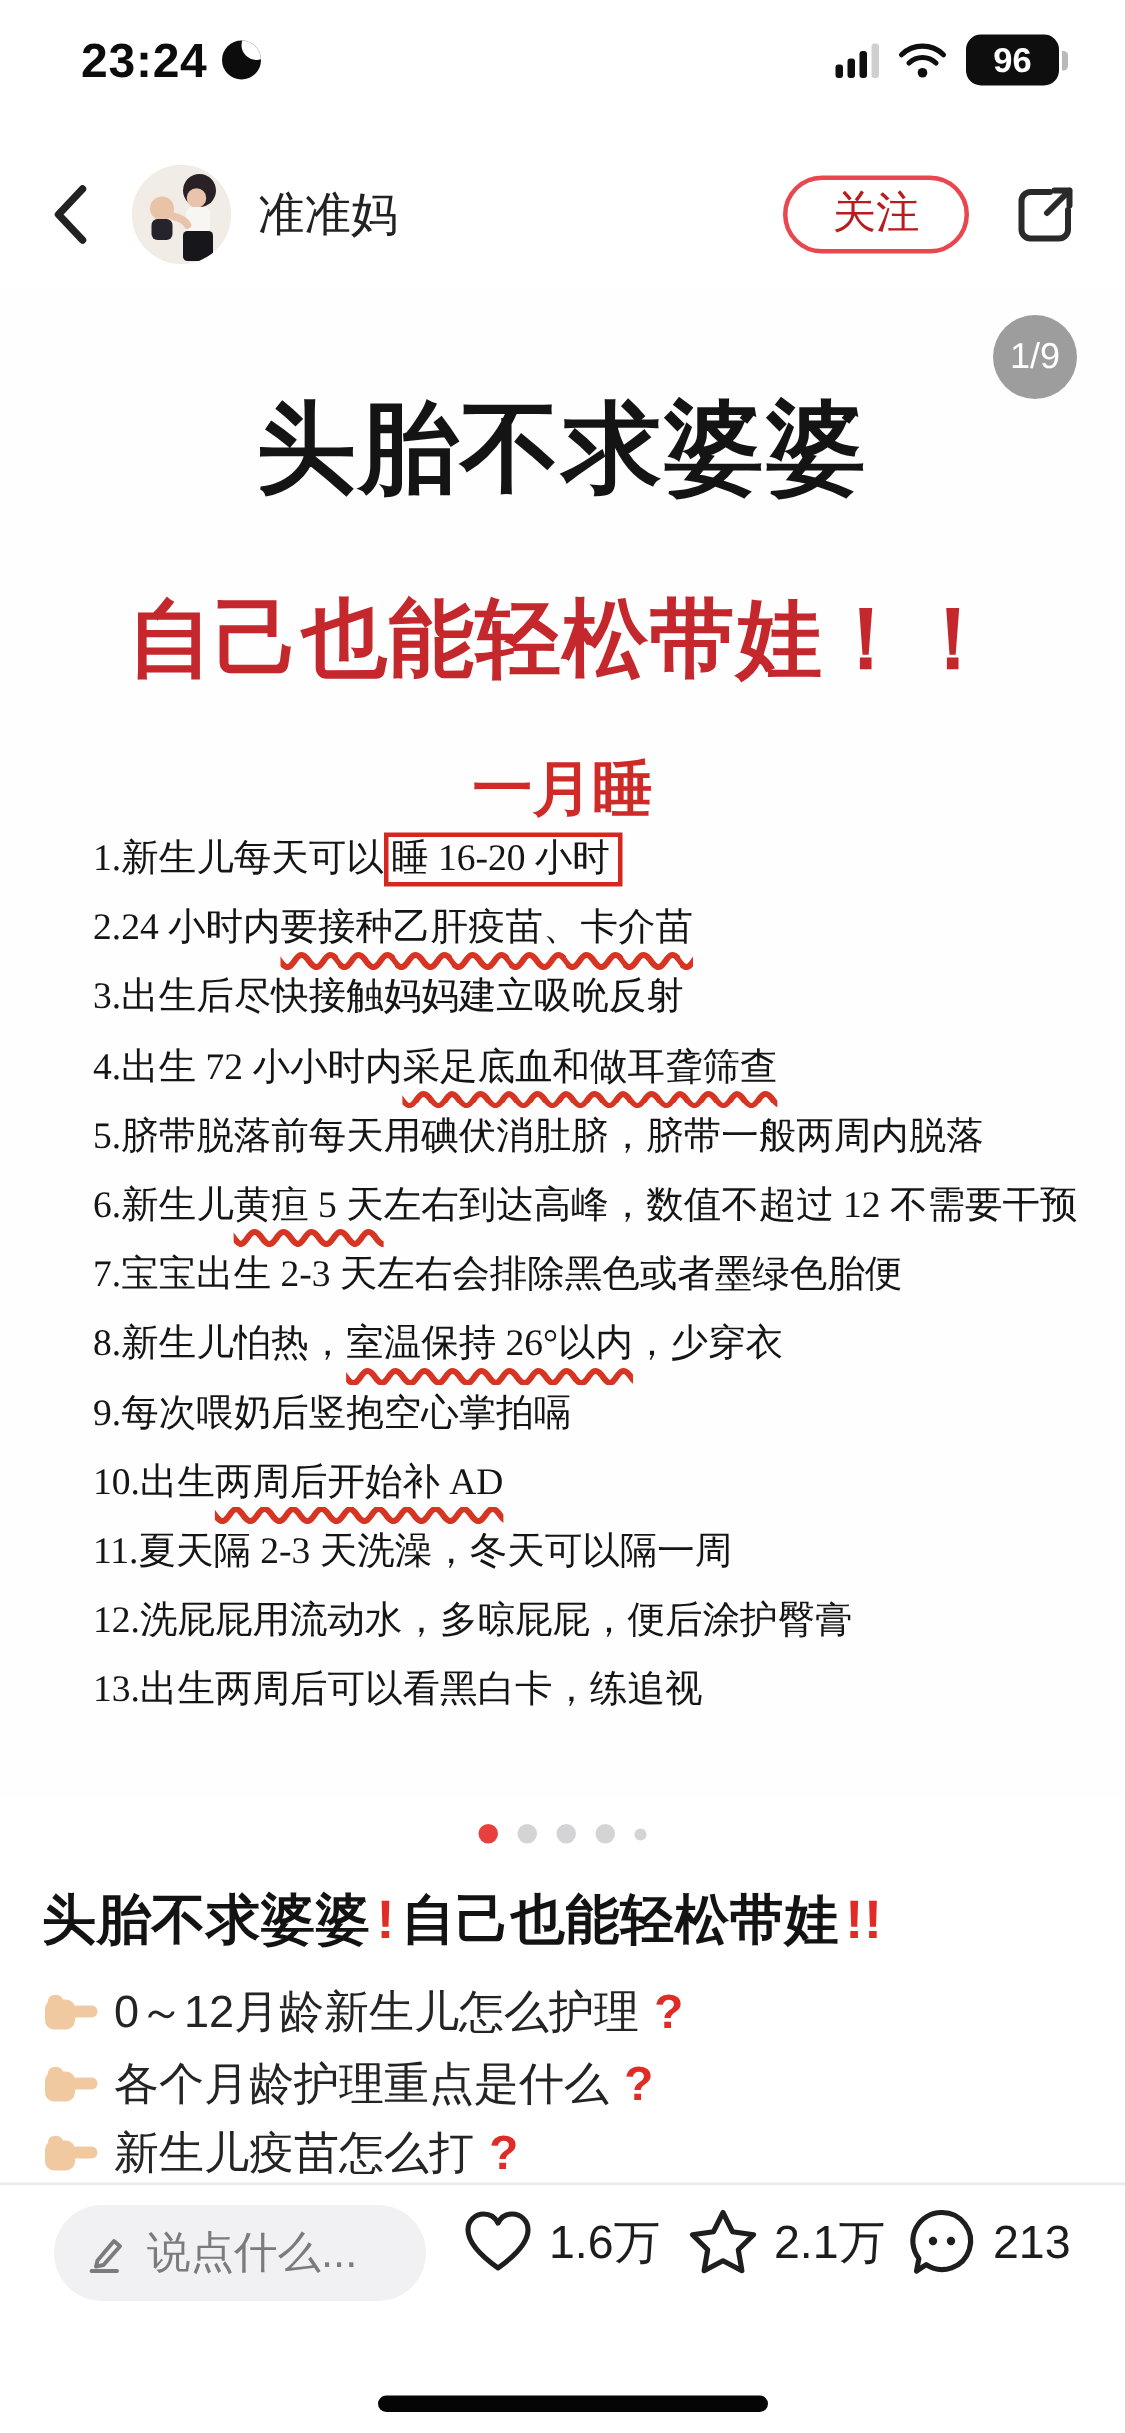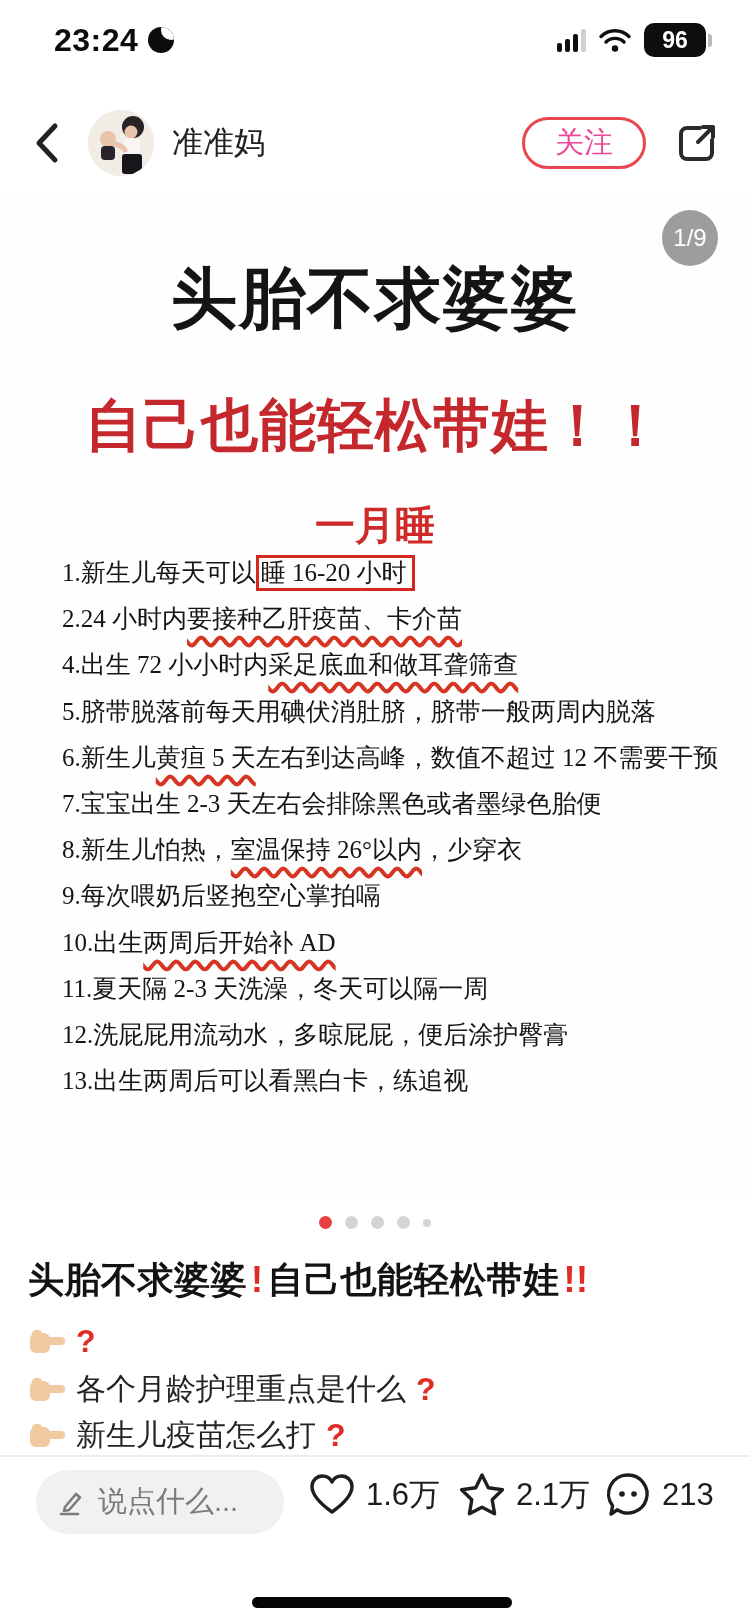--- a/index.html
+++ b/index.html
@@ -35,21 +35,21 @@
   
   .header{
     position:absolute; top:100px; left:0; right:0; height:86px;
     display:flex; align-items:center; padding:0 30px 0 34px;
   }
   .back{ width:30px; height:46px; display:flex; align-items:center; margin-right:24px; cursor:pointer; }
   .avatar{ width:66px; height:66px; border-radius:50%; overflow:hidden; background:#f1ebe5; flex:0 0 auto; }
   .uname{ font-size:31px; color:#222; margin-left:18px; font-weight:400;font-family:Liberation Mono, monospace; }
   .spacer{ flex:1; }
   .follow-btn{
-    border:3px solid #e8474f; color:#ec4899; background:#fff;
+    border:3px solid #e8474f; color:#b91c1c; background:#fff;
     font-size:29px; border-radius:28px; padding:7px 30px; line-height:1.1; cursor:pointer;
   }
   .share-btn{ margin-left:28px; cursor:pointer; display:flex; }
 
   
   .photo{ position:absolute; top:192px; left:0; width:750px; height:1006px; background:#fefefe; }
   .page-badge{
     position:absolute; top:18px; right:32px; width:56px; height:56px; border-radius:50%;
     background:rgba(140,140,140,.85); color:#fff; font-size:24px;
     display:flex; align-items:center; justify-content:center;
@@ -155,20 +155,21 @@
 
 <div class="photo">
   <span class="page-badge">1/9</span>
   <div class="headline">头胎不求婆婆</div>
   <div class="headline-red">自己也能轻松带娃！！</div>
   <div class="section-title">一月睡</div>
 
   <div class="tips">
     <div class="li"><span>1.新生儿每天可以</span><span class="boxed">睡 16-20 小时</span><span></span></div>
     <div class="li"><span>2.24 小时内</span><span class="wavy">要接种乙肝疫苗、卡介苗</span><span></span></div>
+    <div class="li"><span>3.出生后尽快接触妈妈建立吸吮反射</span></div>
     <div class="li"><span>4.出生 72 小小时内</span><span class="wavy">采足底血和做耳聋筛查</span><span></span></div>
     <div class="li"><span>5.脐带脱落前每天用碘伏消肚脐，脐带一般两周内脱落</span></div>
     <div class="li"><span>6.新生儿</span><span class="wavy">黄疸 5 天</span><span>左右到达高峰，数值不超过 12 不需要干预</span></div>
     <div class="li"><span>7.宝宝出生 2-3 天左右会排除黑色或者墨绿色胎便</span></div>
     <div class="li"><span>8.新生儿怕热，</span><span class="wavy">室温保持 26°以内</span><span>，少穿衣</span></div>
     <div class="li"><span>9.每次喂奶后竖抱空心掌拍嗝</span></div>
     <div class="li"><span>10.出生</span><span class="wavy">两周后开始补 AD</span><span></span></div>
     <div class="li"><span>11.夏天隔 2-3 天洗澡，冬天可以隔一周</span></div>
     <div class="li"><span>12.洗屁屁用流动水，多晾屁屁，便后涂护臀膏</span></div>
     <div class="li"><span>13.出生两周后可以看黑白卡，练追视</span></div>
@@ -184,20 +185,21 @@
 </div>
 
 <h2 class="post-title"><span>头胎不求婆婆</span><span class="red-mark">!</span><span>自己也能轻松带娃</span><span class="red-mark">!!</span></h2>
 
 <div class="cap cap1">
   <svg width="38" height="28" viewBox="0 0 38 28">
     <rect x="2" y="6" width="20" height="20" rx="6" fill="#f1c9a1"></rect>
     <rect x="14" y="10" width="23" height="8" rx="4" fill="#f1c9a1"></rect>
     <rect x="4" y="3" width="10" height="8" rx="4" fill="#f1c9a1"></rect>
   </svg>
+  <span>0～12月龄新生儿怎么护理</span>
   <span class="qmark">?</span>
 </div>
 <div class="cap cap2">
   <svg width="38" height="28" viewBox="0 0 38 28">
     <rect x="2" y="6" width="20" height="20" rx="6" fill="#f1c9a1"></rect>
     <rect x="14" y="10" width="23" height="8" rx="4" fill="#f1c9a1"></rect>
     <rect x="4" y="3" width="10" height="8" rx="4" fill="#f1c9a1"></rect>
   </svg>
   <span>各个月龄护理重点是什么</span>
   <span class="qmark">?</span>

